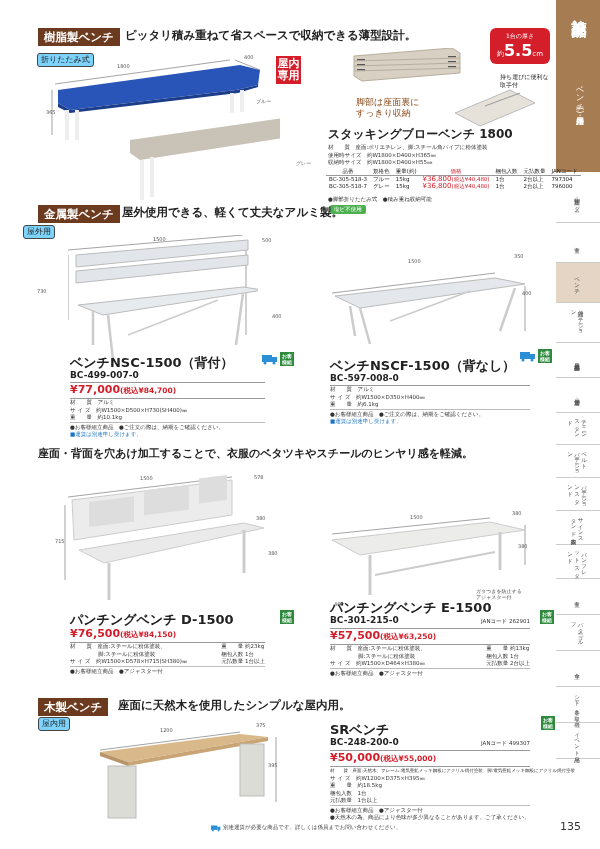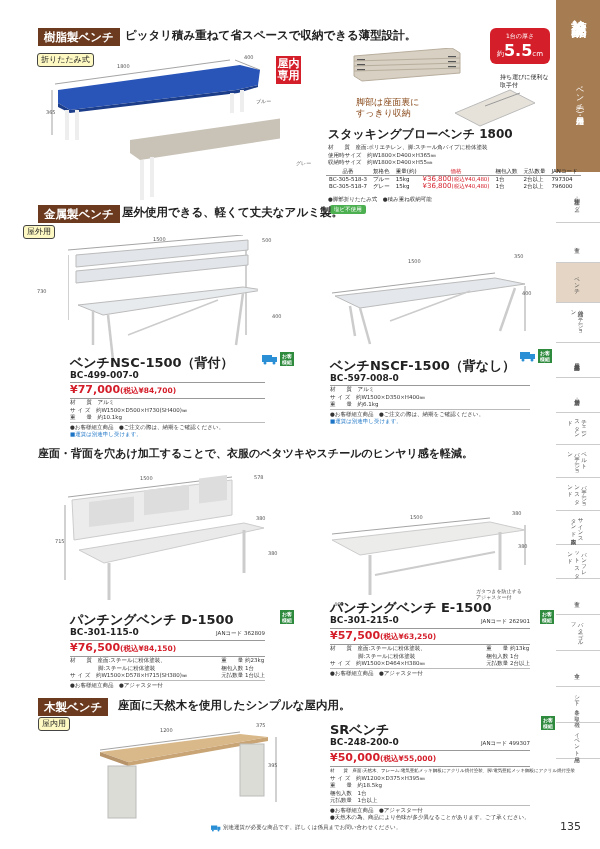--- a/index.html
+++ b/index.html
@@ -1,20 +1,20 @@
 <!DOCTYPE html>
 <html><head>
 <meta charset="utf-8">
 <style>
   * { box-sizing: border-box; margin: 0; padding: 0; }
   body { width: 600px; height: 849px; background: #ffffff; font-family: "DejaVu Sans", sans-serif; color: #222; position: relative; overflow: hidden; }
   .abs { position: absolute; }
   .cat-tag { background: #6b3a1f; color: #fff; font-size: 11.5px; font-weight: bold; padding: 2px 6px; line-height: 14px; }
   .headline { font-size: 11.5px; font-weight: bold; color: #222; line-height: 16px; white-space: nowrap; }
-  .use-tag { border: 1px solid #444; border-radius: 3px; font-size: 8px; padding: 1px 3px; background: #fef9c3; line-height: 10px; }
+  .use-tag { border: 1px solid #444; border-radius: 3px; font-size: 8px; padding: 1px 3px; background: #7dd3fc; line-height: 10px; }
   .pname { font-size: 13px; font-weight: bold; line-height: 15px; white-space: nowrap; }
   .pcode { font-size: 9px; font-weight: bold; line-height: 11px; border-bottom: 1px solid #999; padding-bottom: 1px; }
   .price { font-size: 11px; font-weight: bold; color: #d41e2a; line-height: 13px; border-bottom: 1px solid #999; padding-bottom: 1px; white-space: nowrap; }
   .price small { font-size: 7.5px; }
   .spec { font-size: 5.5px; color: #333; line-height: 7.5px; white-space: nowrap; }
   .note { font-size: 5.5px; color: #333; line-height: 7.5px; white-space: nowrap; border-top: 1px solid #bbb; padding-top: 1px; }
   .note-blue { font-size: 5.5px; color: #1b74c6; line-height: 7px; }
   .jan { font-size: 5.5px; color: #333; }
   .dim { font-size: 5px; color: #555; }
   .badge-green { background: #2e8b3e; color: #fff; font-size: 5px; font-weight: bold; text-align: center; line-height: 6px; width: 14px; height: 14px; padding-top: 1px; }
@@ -245,24 +245,20 @@
   <line x1="45" y1="65" x2="165" y2="42" stroke="#ccc" stroke-width="2"></line>
 </svg>
 <div class="abs dim" style="left:410px; top:514px;">1500</div>
 <div class="abs dim" style="left:512px; top:510px;">380</div>
 <div class="abs dim" style="left:518px; top:543px;">380</div>
 <div class="abs dim" style="left:334px; top:601px;">464</div>
 <div class="abs" style="left:476px; top:588px; width:50px; font-size:5px; line-height:6px; color:#444;">ガタつきを防止するアジャスター付</div>
 
 <div class="abs" style="left:70px; top:612px; width:195px;">
   <div class="pname">パンチングベンチ D-1500</div>
-  <div class="pcode" style="display:flex; justify-content:space-between; align-items:baseline;">
-      <span>BC-301-115-0</span>
-      <span class="jan" style="font-weight:normal;">JANコード 362809</span>
-    </div>
   <div class="price"><span>¥76,500</span><small>(税込¥84,150)</small></div>
   <div style="display:flex; justify-content:space-between;">
     <div>
       <div class="spec"><span>材　　質</span>　<span>座面:スチールに粉体塗装、</span></div>
       <div class="spec" style="padding-left:28px;"><span>脚:スチールに粉体塗装</span></div>
       <div class="spec"><span>サ イ ズ</span>　<span>約W1500×D578×H715(SH380)㎜</span></div>
     </div>
     <div>
       <div class="spec"><span>重　　量</span> <span>約23kg</span></div>
       <div class="spec"><span>梱包入数</span> <span>1台</span></div>

